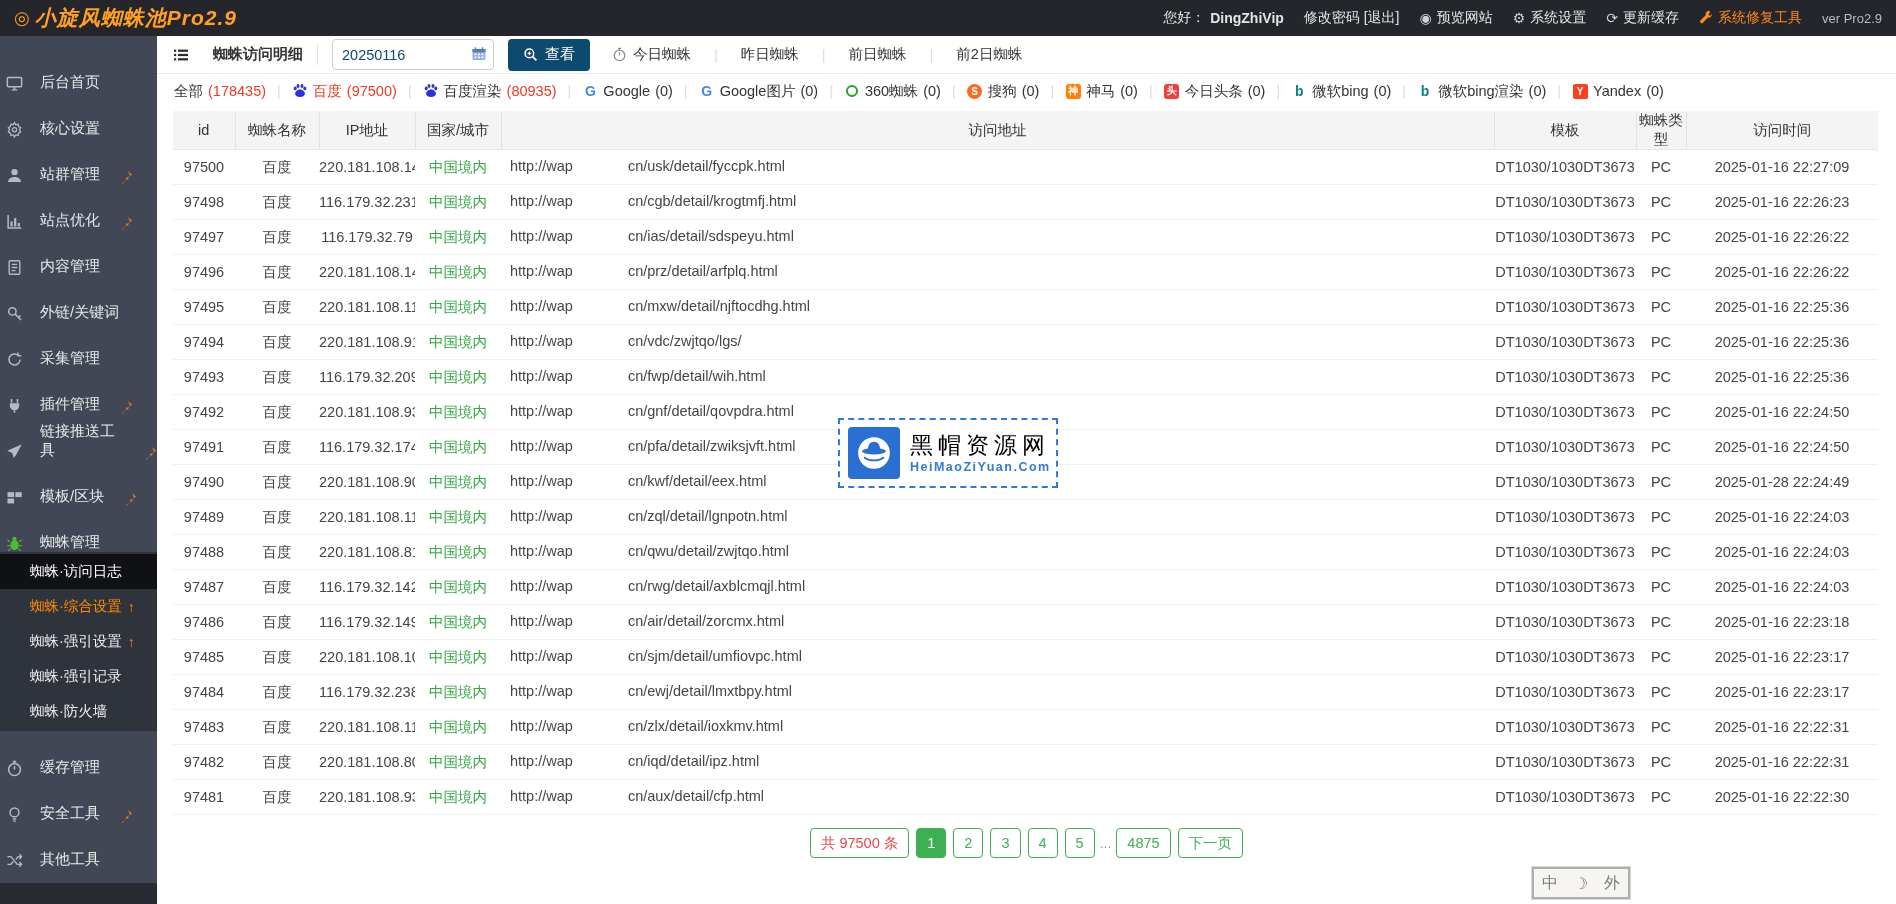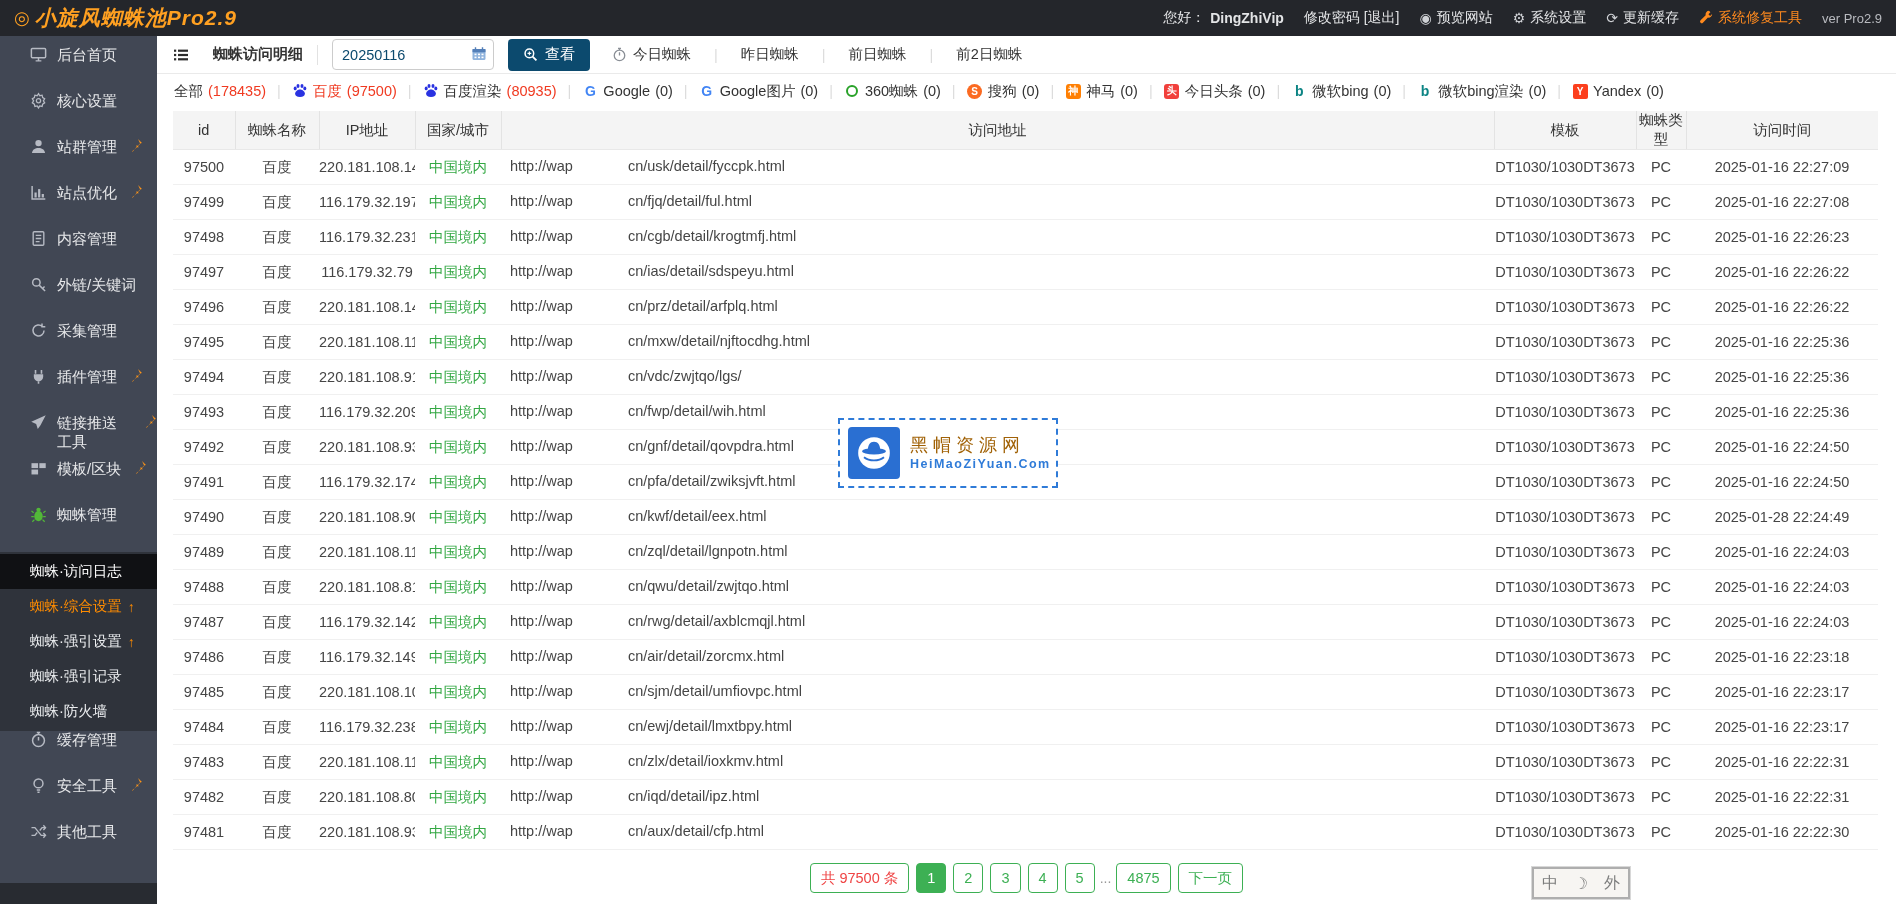--- a/index.html
+++ b/index.html
@@ -17,21 +17,21 @@
   .logo .swirl { font-style:normal; font-size:18px; }
   .topnav { margin-left:auto; display:flex; align-items:center; gap:20px; color:#e3e4e6; font-size:14px; }
   .topnav .tn-item { display:flex; align-items:center; gap:5px; cursor:pointer; white-space:nowrap; }
   .topnav .uname { font-weight:bold; }
   .tn-ico { font-size:14px; color:#cfd1d5; line-height:1; }
   .repair { color:#ff8a1e; }
   .version { color:#b9bbc0; font-size:13px; }
   
   .sidebar { position:absolute; top:36px; left:0; width:157px; bottom:0; background:#282b31; z-index:10; }
   .side-list { background:#414754; padding:10px 0 14px 0; }
-  .side-item { height:46px; display:flex; align-items:flex-start; gap:10px; padding-left:30px;
+  .side-item { height:46px; display:flex; align-items:flex-end; gap:17px; padding-left:6px;
     color:#e7e8ea; font-size:15px; cursor:pointer; }
   .side-icon { width:17px; height:17px; color:#b6bac3; flex:0 0 17px; }
   .side-icon svg { width:100%; height:100%; display:block; }
   .side-icon.green { color:#52b838; }
   .pin-icon { width:14px; height:14px; margin-left:2px; }
   .pin-icon svg { width:14px; height:14px; display:block; }
   .submenu { background:#2f333b; padding:2px 0; }
   .sub-item { height:35px; display:flex; align-items:center; gap:6px; padding-left:30px;
     color:#eceef0; font-size:14.5px; cursor:pointer; }
   .sub-item.active { background:#101114; color:#fff; }
@@ -86,21 +86,21 @@
     background:#fff; cursor:pointer; }
   .pg-total { color:#ef4444; cursor:default; }
   .pg-box.active { background:#3db054; color:#fff; border-color:#3db054; }
   .pg-ellipsis { color:#999; margin:0 -2px; }
   
   .watermark { position:absolute; left:838px; top:418px; width:220px; height:70px; z-index:6;
     border:2px dashed #2f7bd8; background:#fff; display:flex; align-items:center; gap:10px; padding:6px 8px; }
   .wm-logo { width:52px; height:52px; background:#2a6fd2; border-radius:4px; flex:0 0 52px;
     display:flex; align-items:center; justify-content:center; }
   .wm-logo svg { width:40px; height:40px; }
-  .wm-title { color:#a16207; font-size:18px; letter-spacing:5px; line-height:1.2; white-space:nowrap; }
+  .wm-title { color:#000000; font-size:23px; letter-spacing:5px; line-height:1.2; white-space:nowrap; }
   .wm-sub { color:#2f7bd8; font-size:12.5px; font-weight:bold; letter-spacing:1.5px; }
   
   .ime-bar { position:absolute; left:1532px; top:867px; width:98px; height:32px; z-index:7;
     border:2px solid #a0a0a0; outline:1px solid #d2d2d2; background:#f6f4f0; opacity:.85;
     display:flex; align-items:center; justify-content:space-around; color:#666; font-size:16px; }
 </style>
 </head>
 <body>
 
 <div class="topbar">
@@ -531,32 +531,20 @@
     <td>220.181.108.145</td>
     <td class="country">中国境内</td>
     <td class="url">
       <span class="u-pre">http://wap</span><span class="censor"></span><span class="u-suf">cn/usk/detail/fyccpk.html</span>
     </td>
     <td>DT1030/1030DT3673</td>
     <td>PC</td>
     <td>2025-01-16 22:27:09</td>
   </tr>
         <tr>
-    <td>97499</td>
-    <td>百度</td>
-    <td>116.179.32.197</td>
-    <td class="country">中国境内</td>
-    <td class="url">
-      <span class="u-pre">http://wap</span><span class="censor"></span><span class="u-suf">cn/fjq/detail/ful.html</span>
-    </td>
-    <td>DT1030/1030DT3673</td>
-    <td>PC</td>
-    <td>2025-01-16 22:27:08</td>
-  </tr>
-        <tr>
     <td>97498</td>
     <td>百度</td>
     <td>116.179.32.231</td>
     <td class="country">中国境内</td>
     <td class="url">
       <span class="u-pre">http://wap</span><span class="censor"></span><span class="u-suf">cn/cgb/detail/krogtmfj.html</span>
     </td>
     <td>DT1030/1030DT3673</td>
     <td>PC</td>
     <td>2025-01-16 22:26:23</td>

